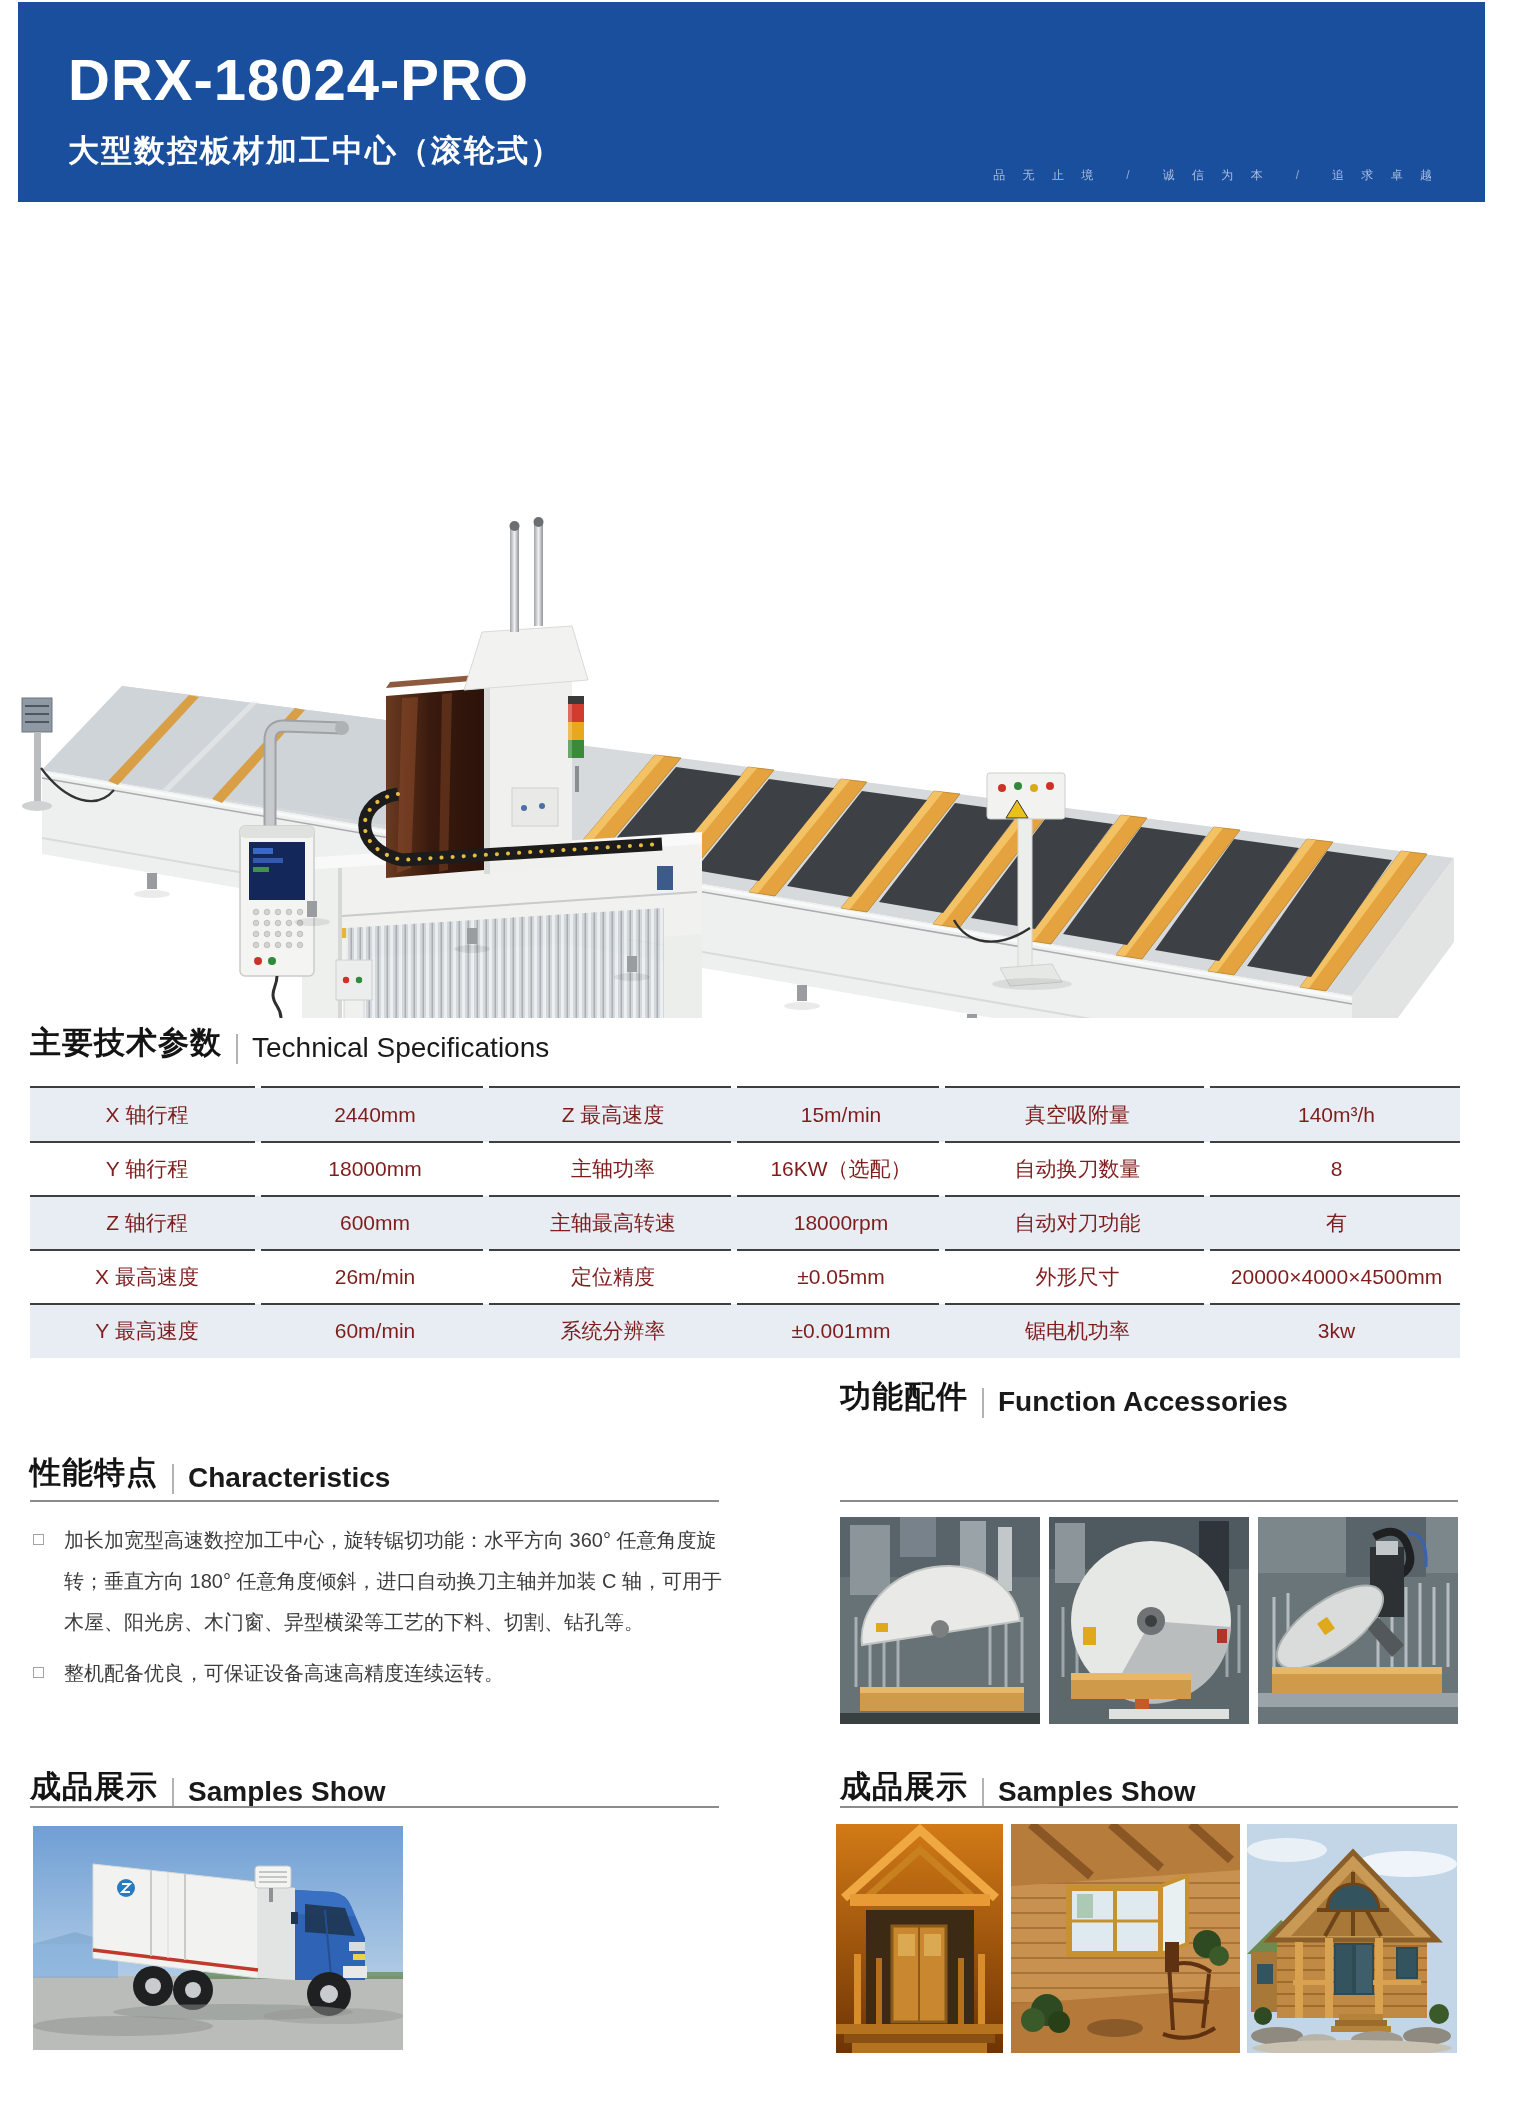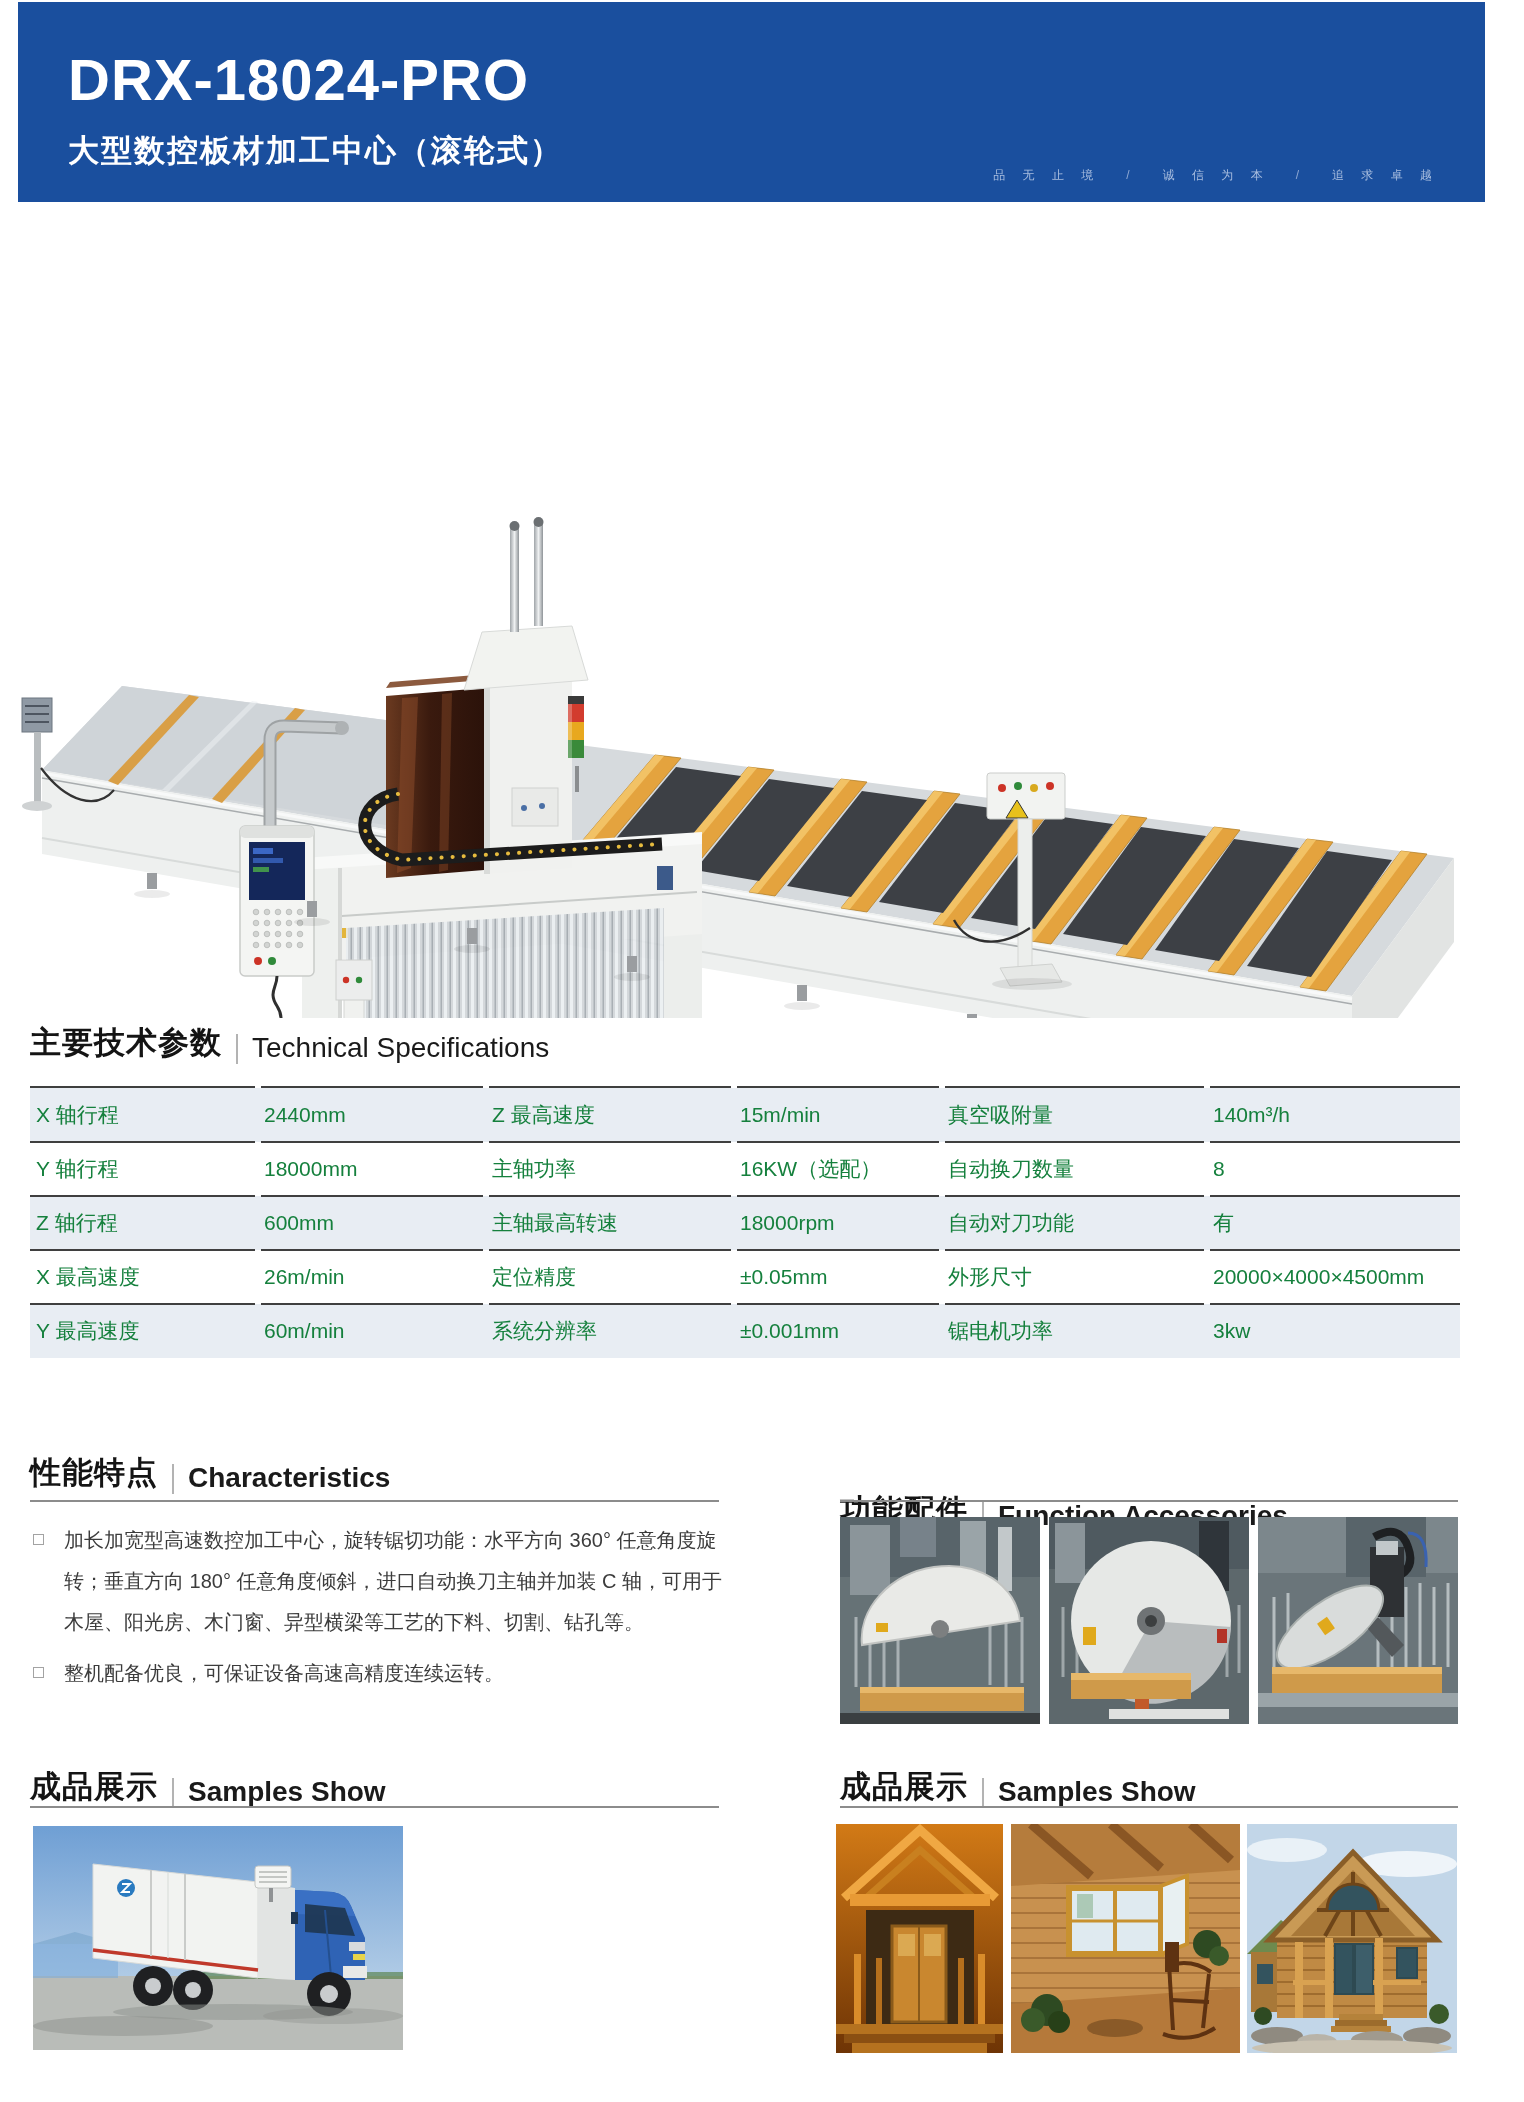--- a/index.html
+++ b/index.html
@@ -29,22 +29,22 @@
   .rowline{position:absolute;left:0;top:-1px;width:100%;height:1.5px;
     background:linear-gradient(90deg,
       #3f3f3f 0,#3f3f3f 15.73%,rgba(0,0,0,0) 15.73%,rgba(0,0,0,0) 16.15%,
       #3f3f3f 16.15%,#3f3f3f 31.68%,rgba(0,0,0,0) 31.68%,rgba(0,0,0,0) 32.10%,
       #3f3f3f 32.10%,#3f3f3f 49.02%,rgba(0,0,0,0) 49.02%,rgba(0,0,0,0) 49.44%,
       #3f3f3f 49.44%,#3f3f3f 63.57%,rgba(0,0,0,0) 63.57%,rgba(0,0,0,0) 63.99%,
       #3f3f3f 63.99%,#3f3f3f 82.10%,rgba(0,0,0,0) 82.10%,rgba(0,0,0,0) 82.52%,
       #3f3f3f 82.52%,#3f3f3f 100%);}
   .trow:first-child .rowline{height:2.2px;top:-2px;}
   .tbl-bottom{position:absolute;left:0;bottom:-2px;width:100%;height:2px;}
-  .tc{line-height:54px;font-size:21px;color:#15803d;padding-left:6px;box-sizing:border-box;
-      overflow:hidden;white-space:nowrap;}
+  .tc{line-height:54px;font-size:21px;color:#7f1d1d;padding-left:6px;box-sizing:border-box;
+      overflow:hidden;white-space:nowrap;text-align:center;}
   .c0{width:228px;} .c1{width:228px;} .c2{width:248px;} .c3{width:208px;} .c4{width:265px;} .c5{width:253px;}
 
   
   .feat{position:absolute;left:30px;top:1520px;width:706px;margin:0;padding:0;}
   .feat li{position:relative;list-style:none;padding-left:34px;font-size:20px;line-height:41px;
            color:#3c3c3c;margin:0 0 10px 0;}
   .sq{position:absolute;left:3px;top:14px;width:9px;height:9px;border:1.5px solid #a3a3a3;background:#fff;}
 
   .photo{position:absolute;overflow:hidden;background:#eee;}
   .photo svg{display:block;}
@@ -336,21 +336,21 @@
     <li>
       <span class="sq"></span>
       <span>加长加宽型高速数控加工中心，旋转锯切功能：水平方向 360° 任意角度旋转；垂直方向 180° 任意角度倾斜，进口自动换刀主轴并加装 C 轴，可用于木屋、阳光房、木门窗、异型横梁等工艺的下料、切割、钻孔等。</span>
     </li>
     <li>
       <span class="sq"></span>
       <span>整机配备优良，可保证设备高速高精度连续运转。</span>
     </li>
   </ul>
 
-  <div class="sec-head" style="left:840px;top:1490px;">
+  <div class="sec-head" style="left:840px;top:1376px;">
     <span class="sec-zh">功能配件</span>
     <span class="sec-vbar"></span>
     <span class="sec-en">Function Accessories</span>
   </div>
   <div class="rule" style="left:840px;top:1500px;width:618px;"></div>
 
   <div class="photo" style="left:840px;top:1517px;width:200px;height:207px;">
     <svg width="200" height="207" viewBox="0 0 200 207" preserveAspectRatio="none">
       <rect width="200" height="207" fill="#667276"></rect>
       <rect width="200" height="60" fill="#58646a"></rect>

